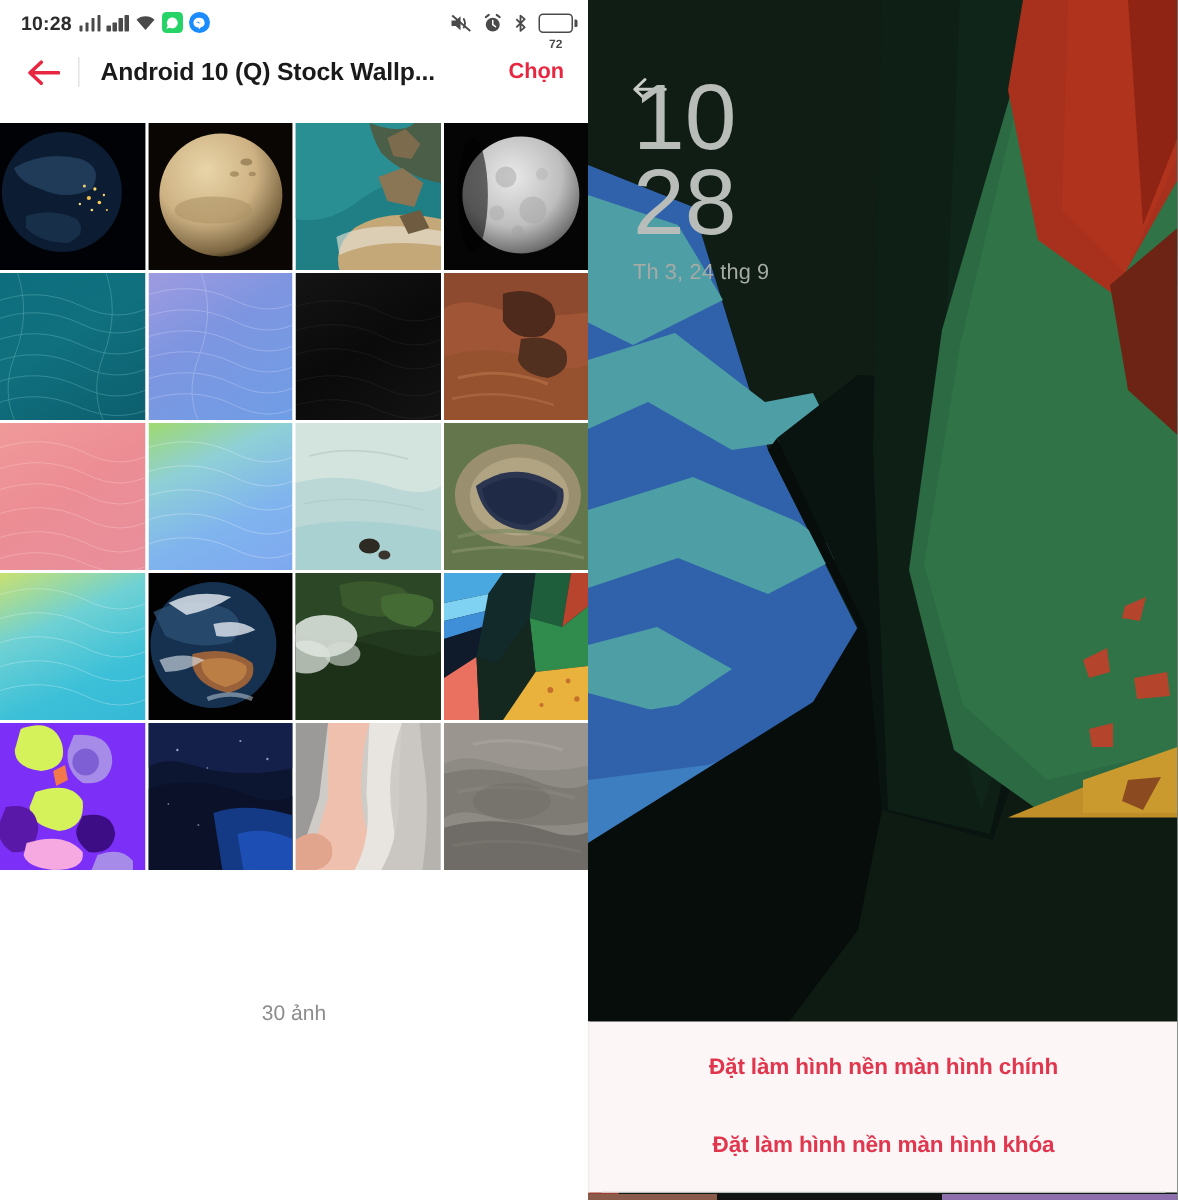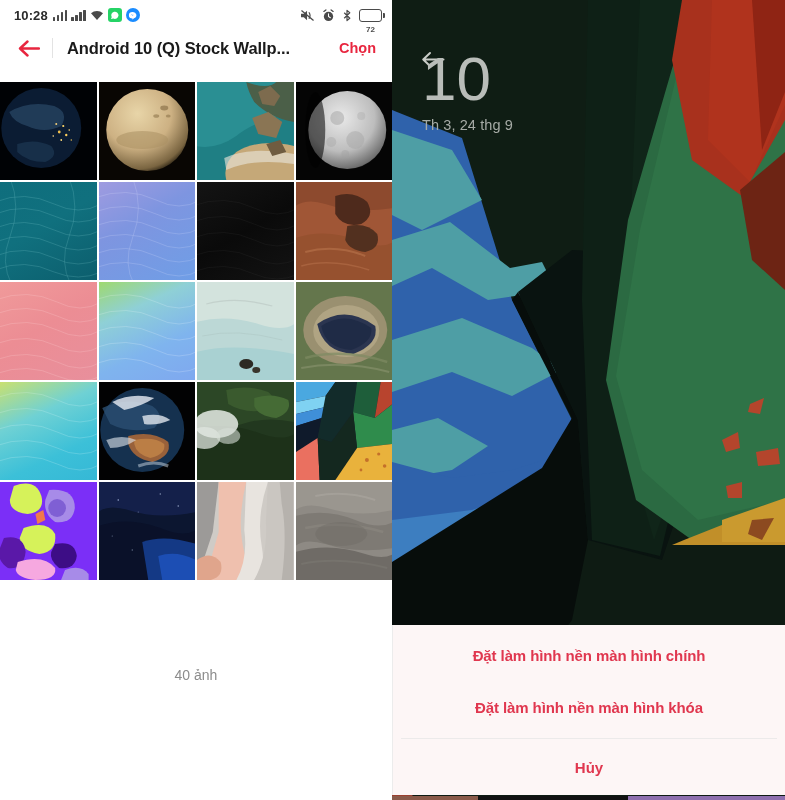--- a/index.html
+++ b/index.html
@@ -526,21 +526,21 @@
             <path d="M20 14 Q50 8 80 18" stroke="#a8a49d" stroke-width="2" fill="none" opacity=".7"></path>
             <path d="M10 46 Q46 38 88 50" stroke="#8a867f" stroke-width="2.4" fill="none" opacity=".7"></path>
             <path d="M6 82 Q44 74 92 86" stroke="#7c7872" stroke-width="2" fill="none" opacity=".6"></path>
             <ellipse cx="46" cy="52" rx="26" ry="12" fill="#6b6762" opacity=".35"></ellipse>
           </svg>
         </div>
       </div>
     </div>
 
     <div class="photo-footer">
-      <div class="photo-count">40 ảnh</div>
+      <div class="photo-count">30 ảnh</div>
     </div>
     <div class="left-nav-strip"></div>
   </div>
 
   <div class="right-panel">
 
     <div class="wallpaper">
       <svg width="393" height="800" viewBox="0 0 393 800" preserveAspectRatio="none" style="display:block;">
         <rect width="393" height="800" fill="#0e1b13"></rect>
 
@@ -584,28 +584,28 @@
     </div>
 
     <div class="wp-back">
       <svg width="24" height="17" viewBox="0 0 24 17">
         <path d="M9 2 L2.2 8.5 L9 15 M2.2 8.5 H22.5" stroke="#c9ccc7" stroke-width="2" fill="none" stroke-linecap="round" stroke-linejoin="round"></path>
       </svg>
     </div>
 
     <div class="lock-clock">
       <div class="lock-hh">10</div>
+      <div class="lock-mm">28</div>
       <div class="lock-date">Th 3, 24 thg 9</div>
     </div>
 
     <div class="action-sheet">
       <div class="sheet-item">Đặt làm hình nền màn hình chính</div>
       <div class="sheet-item">Đặt làm hình nền màn hình khóa</div>
       <div class="sheet-divider"></div>
-      <div class="sheet-cancel">Hủy</div>
     </div>
 
     <div class="nav-strip">
       <div style="width:22%;background:#8a5a4a;"></div>
       <div style="width:38%;background:#121212;"></div>
       <div style="width:40%;background:#8e6fae;"></div>
     </div>
   </div>
 </div>
 

